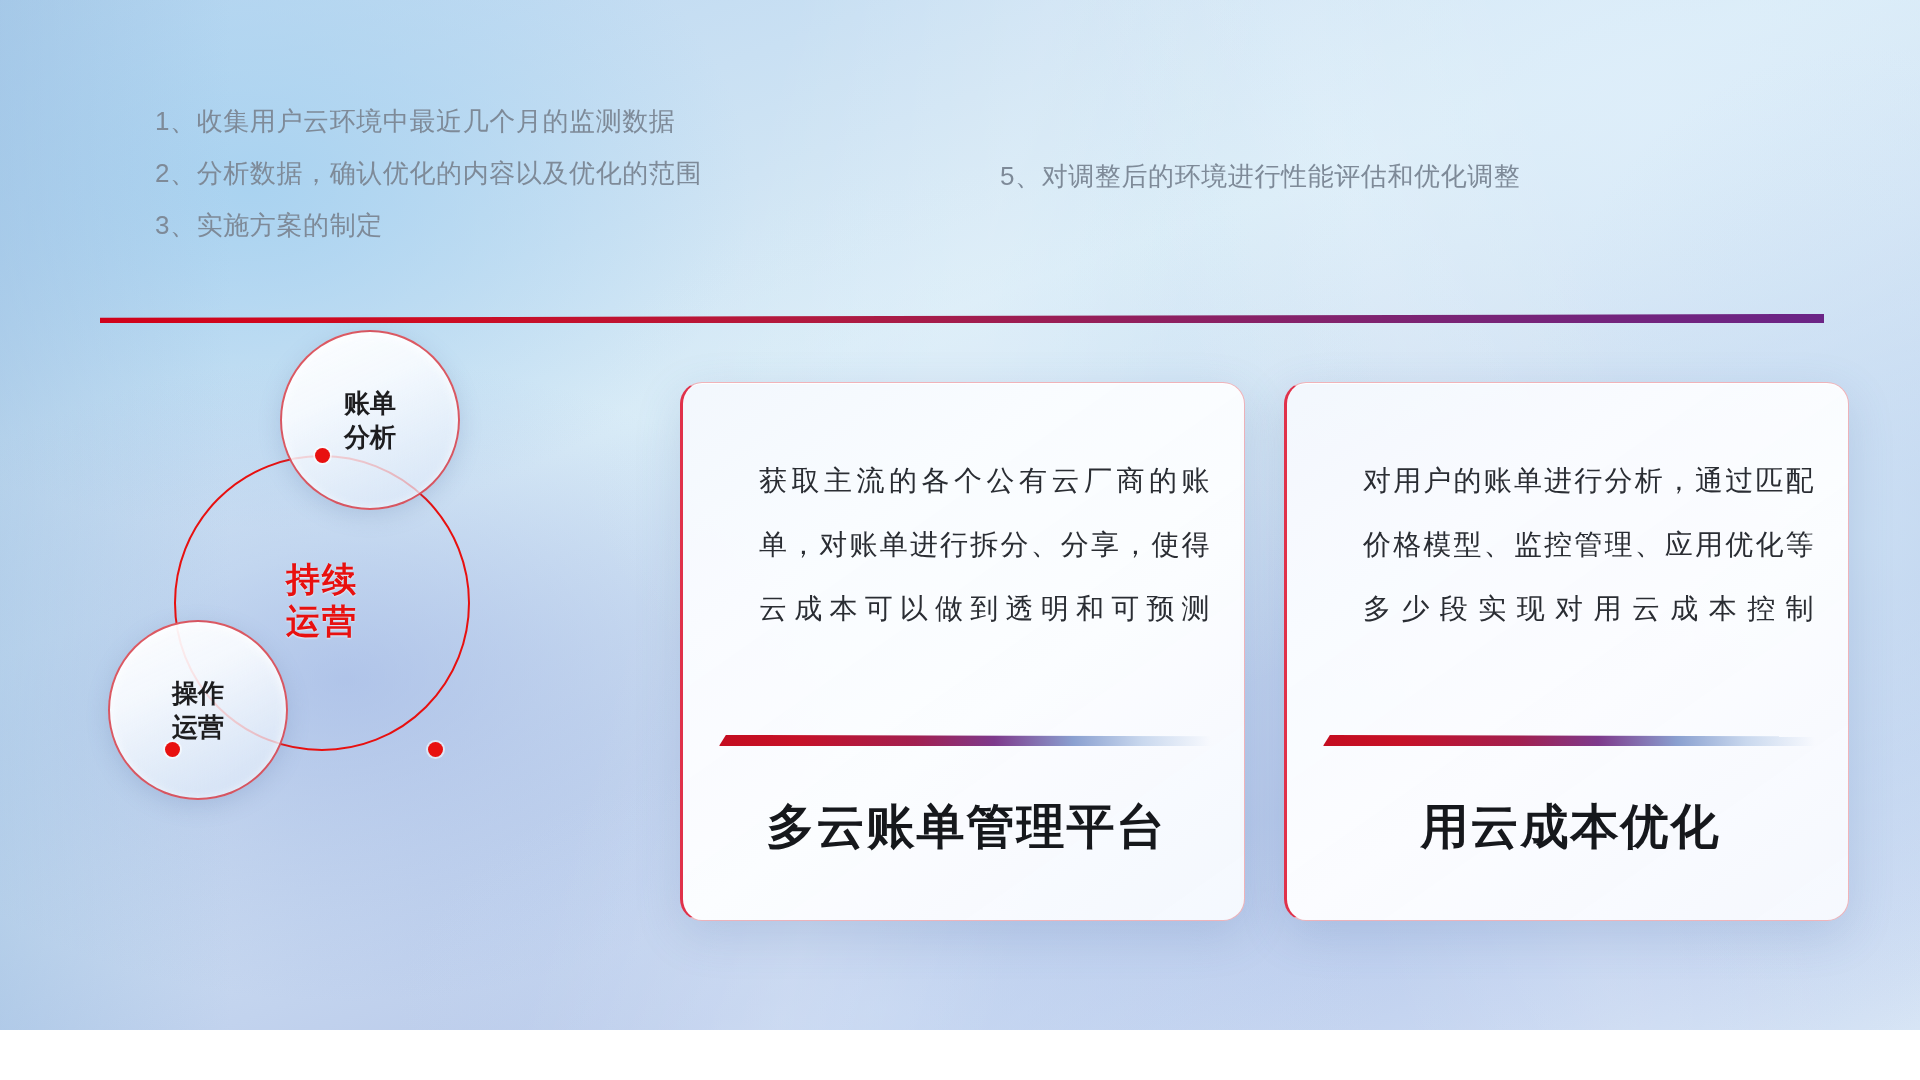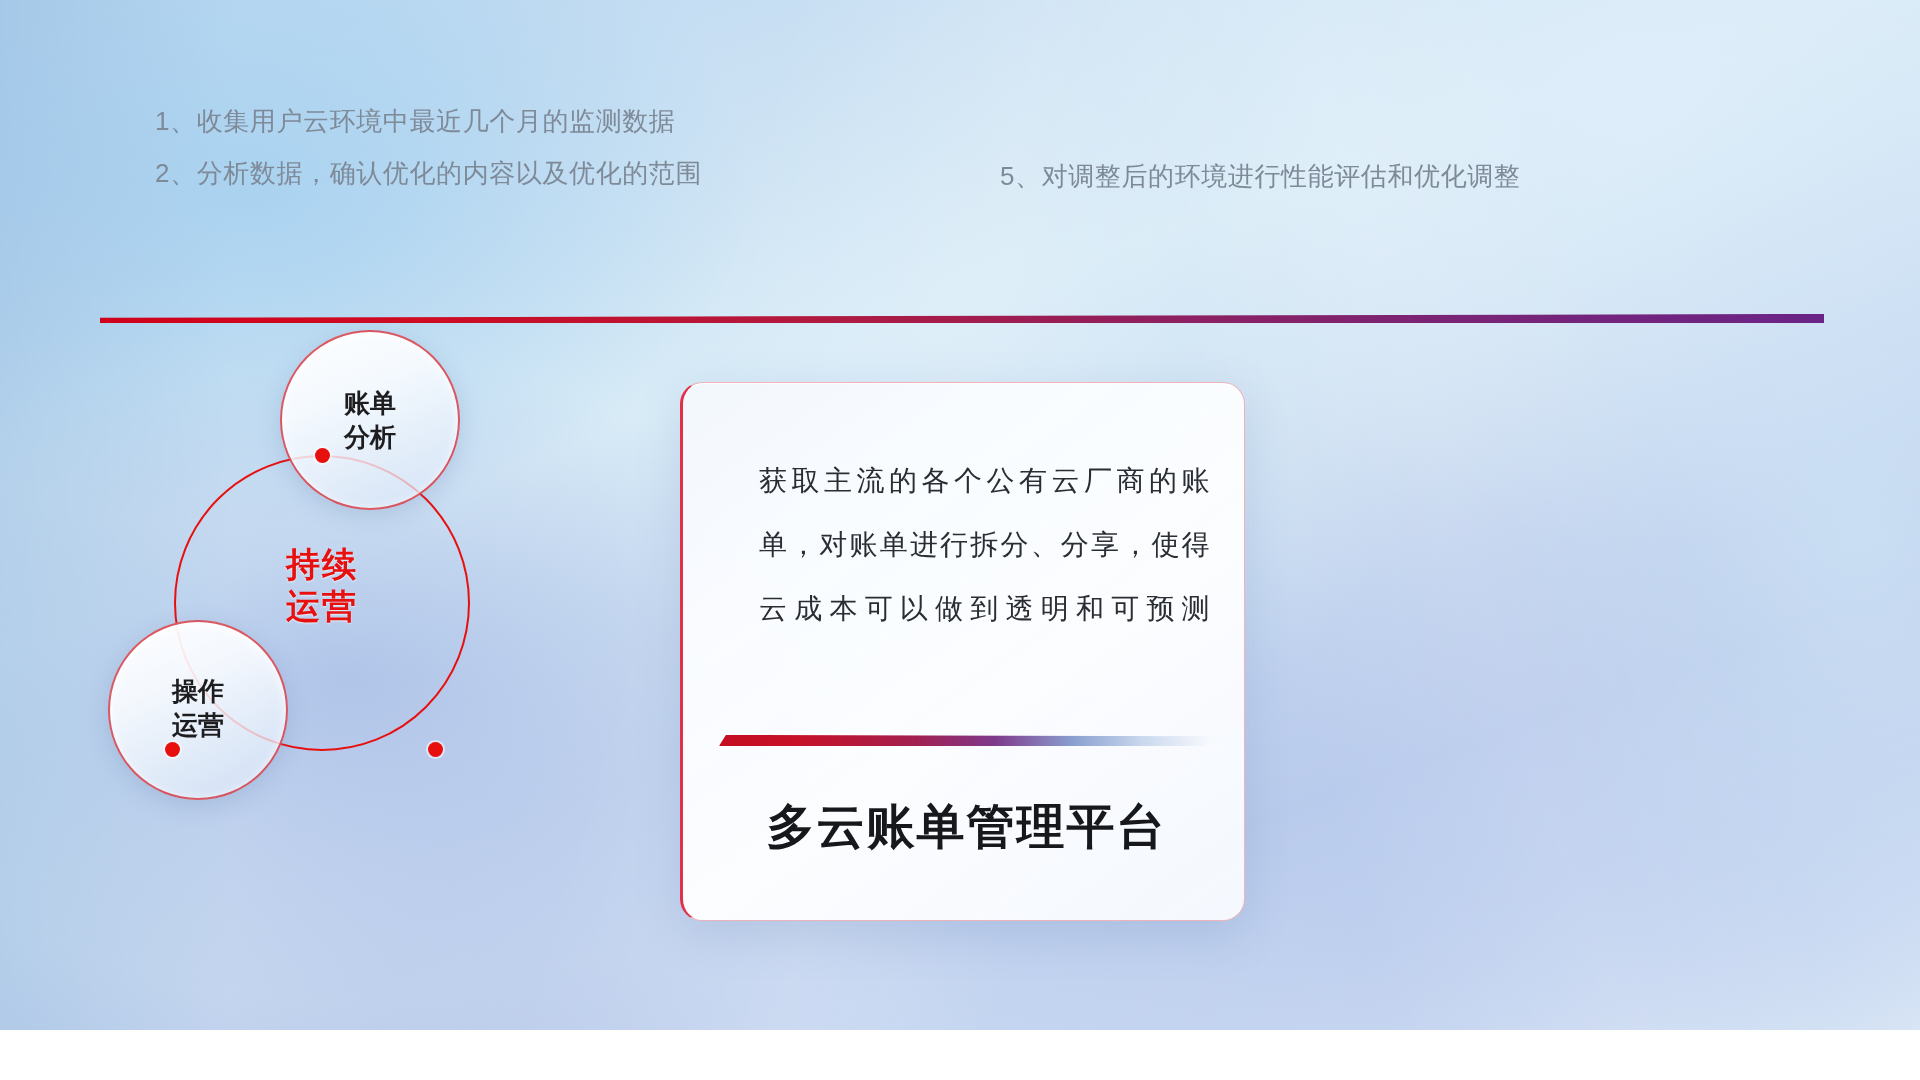--- a/index.html
+++ b/index.html
@@ -115,37 +115,37 @@
     flex-direction: column;
     align-items: center;
     justify-content: center;
     color: #1d1d1f;
     font-weight: bold;
     font-size: 26px;
     line-height: 1.32;
     text-align: center;
   }
   #bubble-top  { left: 200px; top:   0px; width: 176px; height: 176px; }
-  #bubble-left { left:  28px; top: 290px; width: 176px; height: 176px; font-family: Liberation Mono, monospace; }
+  #bubble-left { left:  28px; top: 290px; width: 176px; height: 176px; }
   #bubble-right{ left: 278px; top: 290px; width: 176px; height: 176px; }
 
   .ring-big {
     position: absolute;
     left: 94px;
     top: 125px;
     width: 296px;
     height: 296px;
     border-radius: 50%;
     border: 2.5px solid #e8100f;
     box-sizing: border-box;
   }
   .center-label {
     position: absolute;
     left: 94px;
-    top: 107px;
+    top: 122px;
     width: 296px;
     height: 296px;
     display: flex;
     flex-direction: column;
     align-items: center;
     justify-content: center;
     color: #e8100f;
     font-weight: bold;
     font-size: 34px;
     line-height: 1.25;
@@ -239,20 +239,21 @@
   <div class="bg-layer bg-blob-e"></div>
   <div class="bg-layer bg-blob-f"></div>
   <div class="bg-layer bg-blob-g"></div>
   <div class="bg-layer bg-sheen-1"></div>
   <div class="bg-layer bg-sheen-2"></div>
   <div class="bg-layer bg-vignette-left"></div>
 
   <div class="steps" id="steps-left">
     <div class="step-line">1、收集用户云环境中最近几个月的监测数据</div>
     <div class="step-line">2、分析数据，确认优化的内容以及优化的范围</div>
+    <div class="step-line">3、实施方案的制定</div>
   </div>
 
   <div class="steps" id="steps-right">
     <div class="step-line">5、对调整后的环境进行性能评估和优化调整</div>
   </div>
 
   <div id="header-rule">
     <div class="rule-shape"></div>
   </div>
 
@@ -280,14 +281,19 @@
     <div class="node-dot" id="dot-left"></div>
     <div class="node-dot" id="dot-right"></div>
   </div>
 
   <div class="card" id="card-1">
     <div class="card-body">获取主流的各个公有云厂商的账单，对账单进行拆分、分享，使得云成本可以做到透明和可预测</div>
     <div class="card-divider"></div>
     <div class="card-title">多云账单管理平台</div>
   </div>
 
+  <div class="card" id="card-2">
+    <div class="card-body">对用户的账单进行分析，通过匹配价格模型、监控管理、应用优化等多少段实现对用云成本控制</div>
+    <div class="card-divider"></div>
+    <div class="card-title">用云成本优化</div>
+  </div>
 
 </div>
 
 </body></html>

